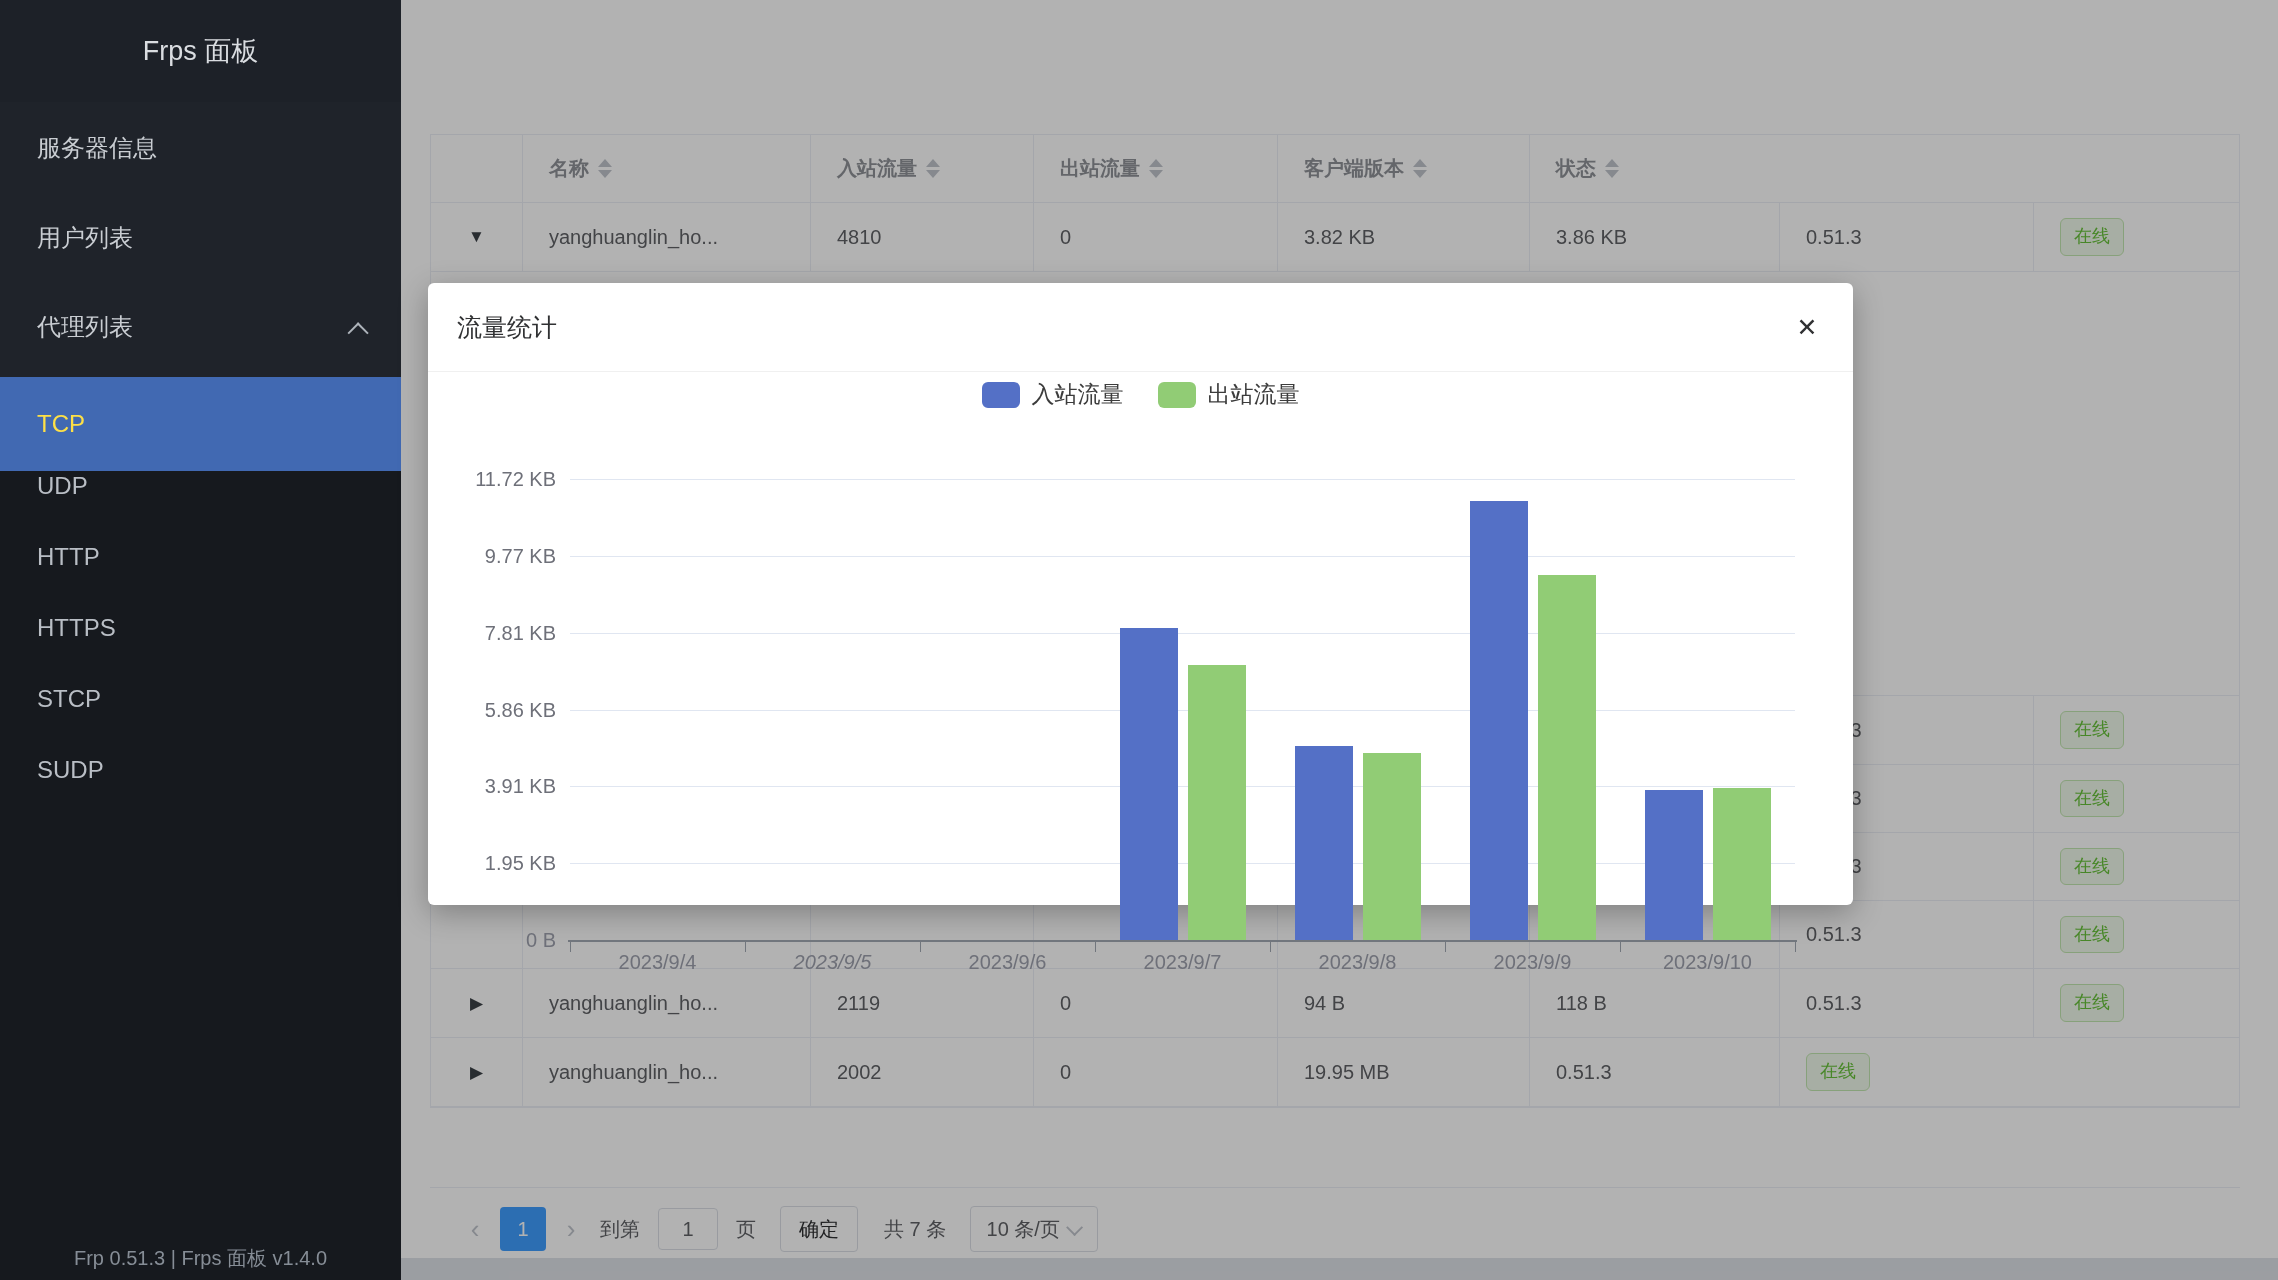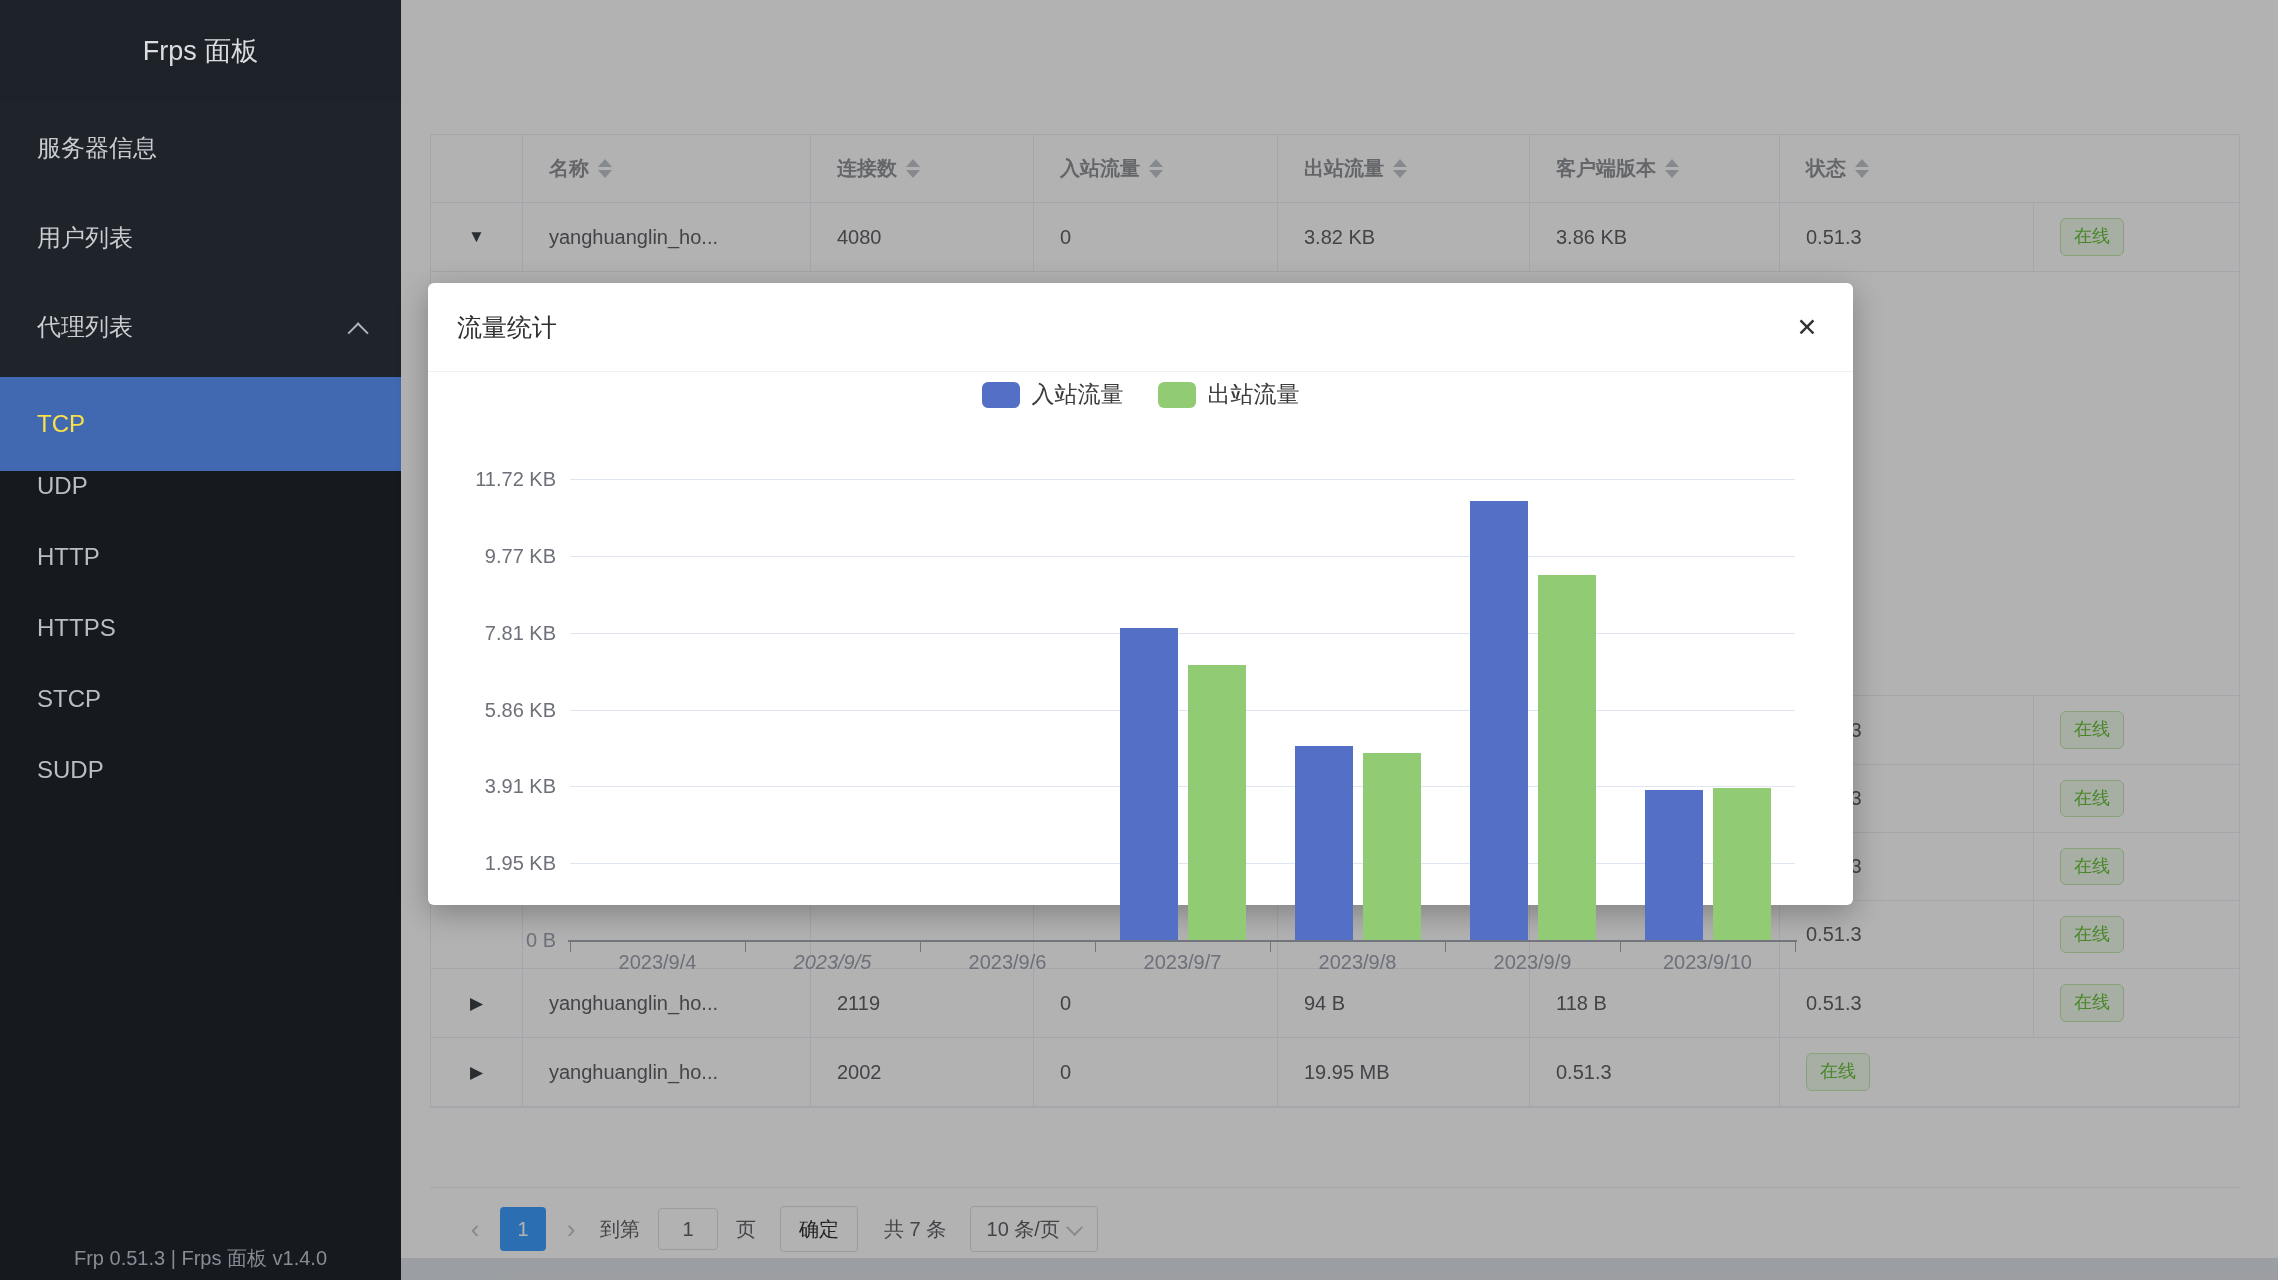--- a/index.html
+++ b/index.html
@@ -123,27 +123,20 @@
       <div class="trow thead" style="height: 68px;">
         <div class="tcell center"></div>
         <div class="tcell ">
           <span>名称</span>
           <span class="carets">
             <i class="caret-up"></i>
             <i class="caret-down"></i>
           </span>
         </div>
         <div class="tcell ">
-          <span>连接数</span>
-          <span class="carets">
-            <i class="caret-up"></i>
-            <i class="caret-down"></i>
-          </span>
-        </div>
-        <div class="tcell ">
           <span>入站流量</span>
           <span class="carets">
             <i class="caret-up"></i>
             <i class="caret-down"></i>
           </span>
         </div>
         <div class="tcell ">
           <span>出站流量</span>
           <span class="carets">
             <i class="caret-up"></i>
@@ -163,21 +156,21 @@
             <i class="caret-up"></i>
             <i class="caret-down"></i>
           </span>
         </div>
       </div>
       <div class="trow" style="height: 69px;">
         <div class="tcell center">
           <span class="expand-glyph">▼</span>
         </div>
         <div class="tcell ">yanghuanglin_ho...</div>
-        <div class="tcell ">4080</div>
+        <div class="tcell ">4810</div>
         <div class="tcell ">0</div>
         <div class="tcell ">3.82 KB</div>
         <div class="tcell ">3.86 KB</div>
         <div class="tcell ">0.51.3</div>
         <div class="tcell ">
           <span class="badge-online">在线</span>
         </div>
       </div>
       <div class="detail-row"></div>
       <div class="trow" style="height: 69px;">

